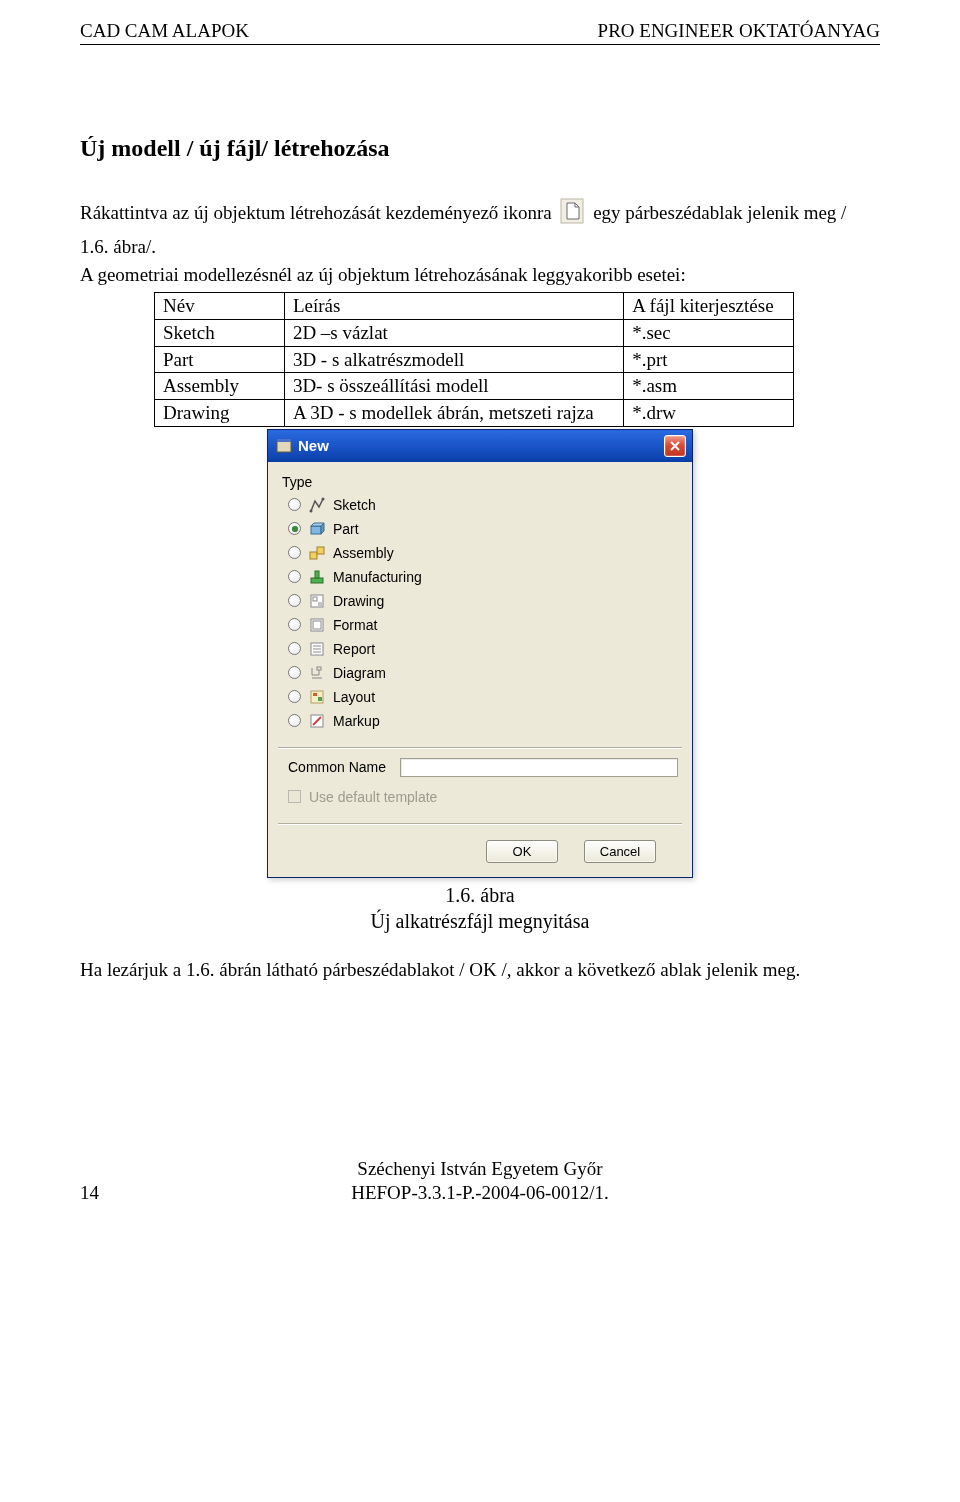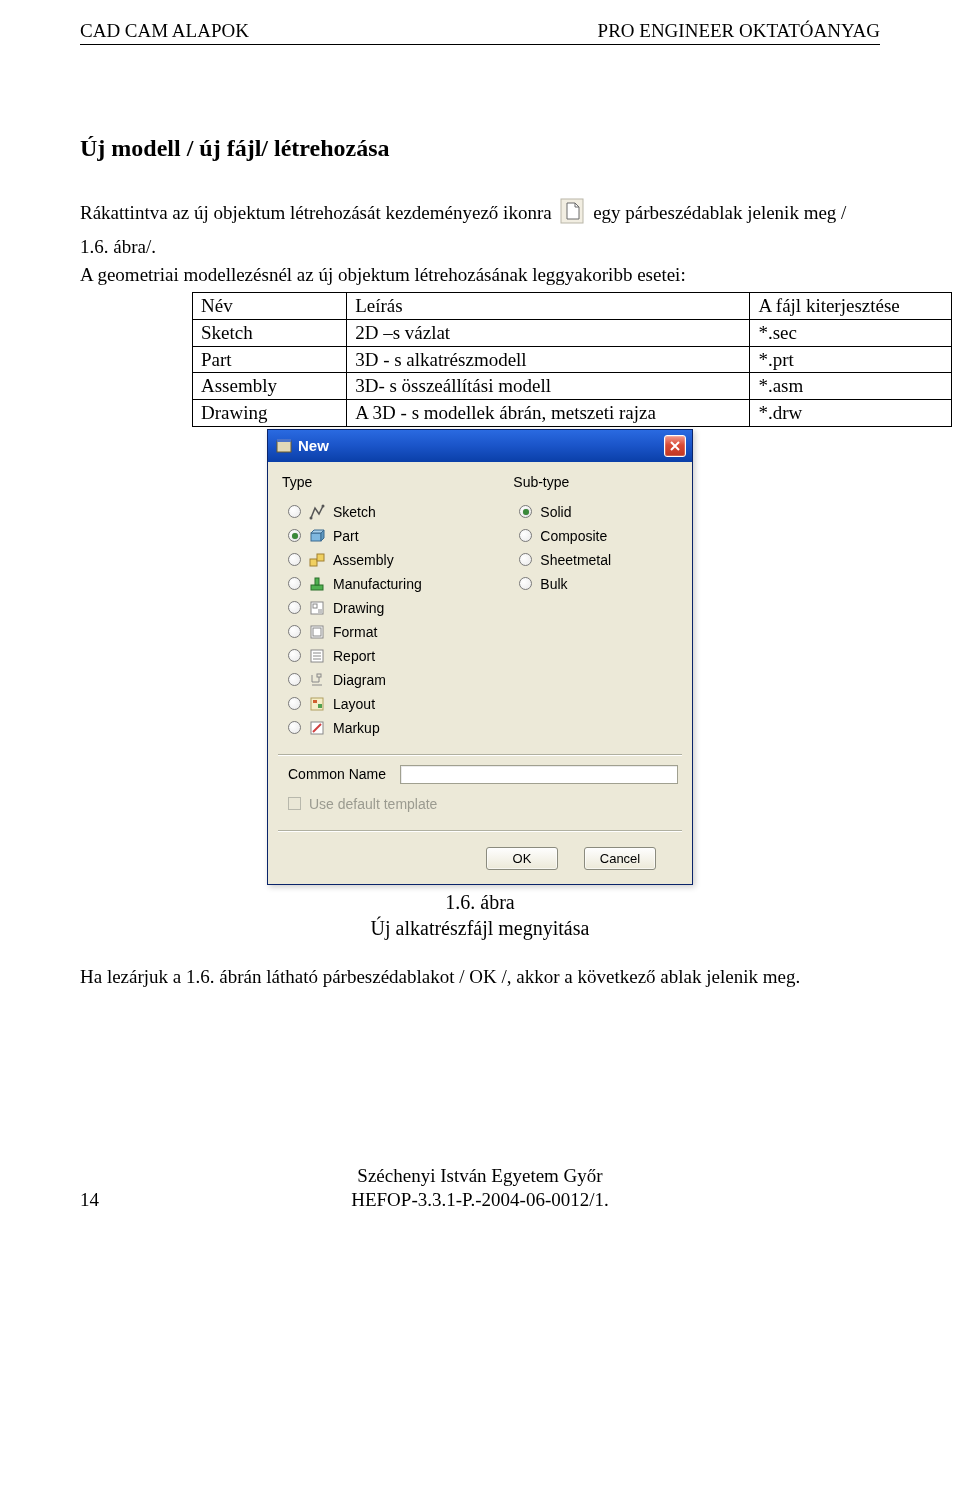--- a/index.html
+++ b/index.html
@@ -35,23 +35,23 @@
     line-height: 1.3;
     text-align: justify;
   }
   .intro-p2 { margin-top: 2px; }
   .new-file-icon {
     display: inline-block;
     vertical-align: middle;
     margin: 0 4px;
   }
   .def-table {
-    margin-left: 112px;
+    margin-left: 74px;
     border-collapse: collapse;
-    width: 760px;
+    width: 640px;
   }
   .def-table td {
     border: 1px solid #000;
     padding: 1px 8px;
     vertical-align: top;
     font-size: 19px;
     line-height: 1.25;
   }
   .def-table td.c1 { width: 130px; }
   .def-table td.c2 { width: 340px; }
@@ -100,21 +100,21 @@
   .dlg-body {
     padding: 12px 14px 8px 14px;
   }
   .columns {
     display: flex;
     gap: 20px;
   }
   .col-left { flex: 1.1; }
   .col-right { flex: 0.9; padding-left: 10px; }
   .col-title {
-    margin-bottom: 10px;
+    margin-bottom: 3px;
   }
   .radio-row {
     display: flex;
     align-items: center;
     gap: 8px;
     height: 24px;
     padding-left: 6px;
   }
   .radio {
     width: 13px; height: 13px;
@@ -409,40 +409,20 @@
                 <span class="type-icon">
                   <svg width="16" height="16" viewBox="0 0 16 16">
                       <rect x="2" y="2" width="12" height="12" fill="#fff" stroke="#888"></rect>
                       <path d="M4 12 L12 4" stroke="#d04040" stroke-width="2"></path>
                     </svg>
                 </span>
                 <span>Markup</span>
               </div>
             </div>
 
-            <div class="col-right">
-              <div class="col-title">Sub-type</div>
-
-              <div class="radio-row">
-                <span class="radio selected"></span>
-                <span>Solid</span>
-              </div>
-              <div class="radio-row">
-                <span class="radio"></span>
-                <span>Composite</span>
-              </div>
-              <div class="radio-row">
-                <span class="radio"></span>
-                <span>Sheetmetal</span>
-              </div>
-              <div class="radio-row">
-                <span class="radio"></span>
-                <span>Bulk</span>
-              </div>
-            </div>
           </div>
 
           <div class="sep"></div>
 
           <div class="form-row">
             <span class="form-label">Common Name</span>
             <input class="form-input" value="" style="">
           </div>
 
           <div class="chk-row">

